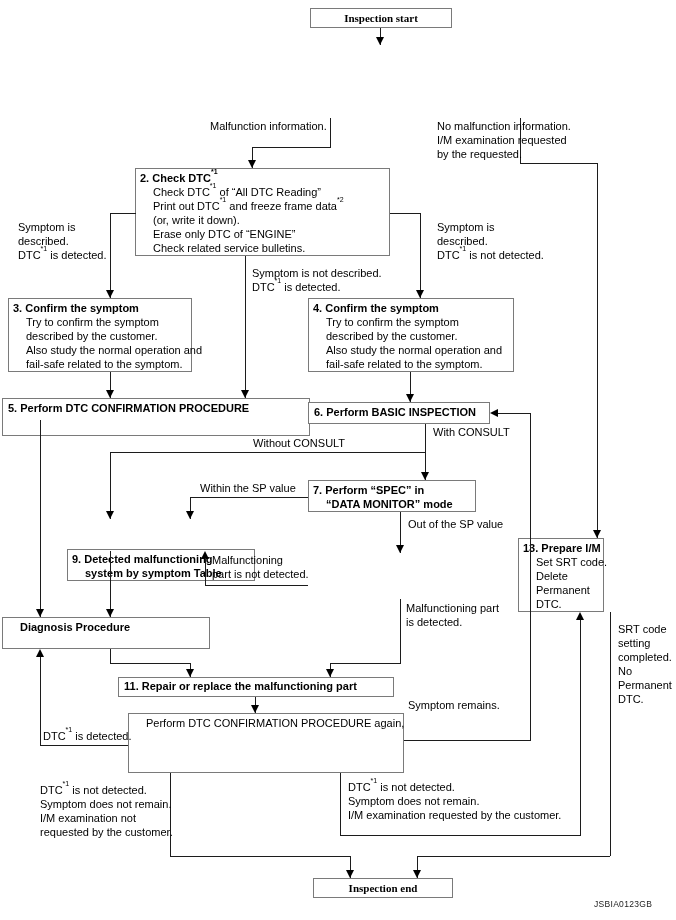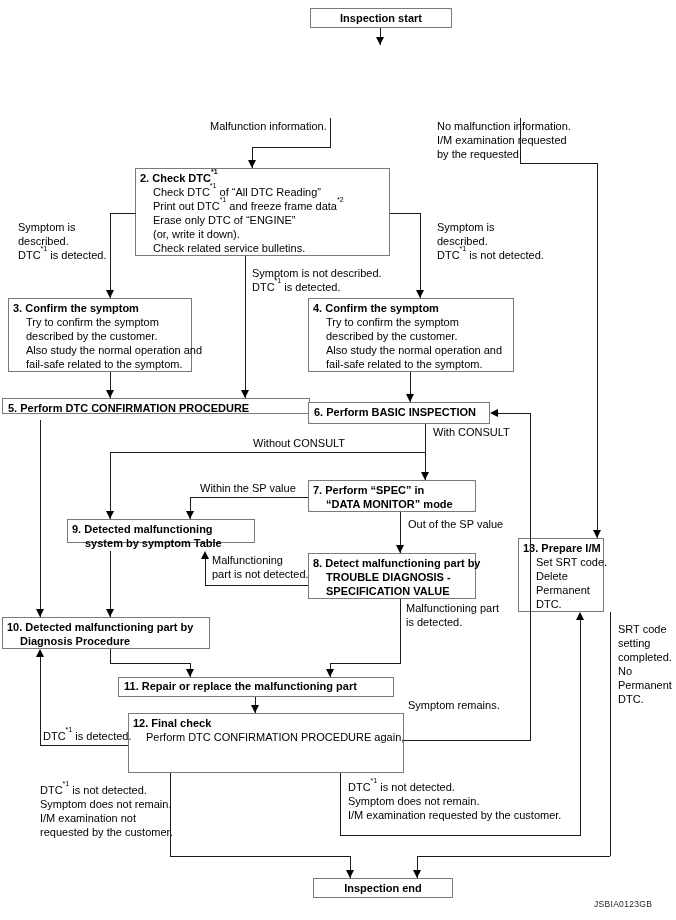--- a/index.html
+++ b/index.html
@@ -1,20 +1,20 @@
 <!DOCTYPE html>
 <html><head>
 <meta charset="utf-8">
 <style>
   html,body{margin:0;padding:0;background:#fff;}
   #stage{position:relative;width:676px;height:920px;background:#ffffff;
          font-family:"Liberation Sans",sans-serif;font-size:11px;color:#000;overflow:hidden;}
   .box{position:absolute;box-sizing:border-box;background:#fff;border:1px solid #7a7a7a;
        padding:2px 4px;line-height:14px;}
-  .ctr{display:flex;align-items:center;justify-content:center;font-weight:bold;padding:0;}
+  .ctr{display:flex;align-items:center;justify-content:center;font-weight:bold;padding:0;font-family:Liberation Serif, serif;}
   .oneline{font-weight:bold;line-height:18px;padding:0 0 0 5px;white-space:nowrap;}
   .bx-t{font-weight:bold;white-space:nowrap;}
   .bx-l{padding-left:13px;white-space:nowrap;}
   .bx-l2{padding-left:22px;white-space:nowrap;}
   .boldlines div{font-weight:bold;white-space:nowrap;}
   .lbl{position:absolute;line-height:14px;white-space:nowrap;}
   .hl{position:absolute;height:1px;background:#1c1c1c;}
   .vl{position:absolute;width:1px;background:#1c1c1c;}
   .ad{position:absolute;width:0;height:0;border-left:4px solid transparent;
       border-right:4px solid transparent;border-top:8px solid #000;}
@@ -35,68 +35,61 @@
   </div>
   <div class="box ctr" style="left:313px;top:878px;width:140px;height:20px">
     <span>Inspection end</span>
   </div>
 
 
   <div class="box" style="left:135px;top:168px;width:255px;height:88px">
     <div class="bx-t">2. Check DTC<sup>*1</sup></div>
     <div class="bx-l">Check DTC<sup>*1</sup> of “All DTC Reading”</div>
     <div class="bx-l">Print out DTC<sup>*1</sup> and freeze frame data<sup>*2</sup></div>
+    <div class="bx-l">(or, write it down).</div>
     <div class="bx-l">Erase only DTC of “ENGINE”</div>
-    <div class="bx-l">(or, write it down).</div>
     <div class="bx-l">Check related service bulletins.</div>
   </div>
 
   <div class="box" style="left:8px;top:298px;width:184px;height:74px">
     <div class="bx-t">3. Confirm the symptom</div>
     <div class="bx-l">Try to confirm the symptom</div>
     <div class="bx-l">described by the customer.</div>
     <div class="bx-l">Also study the normal operation and</div>
     <div class="bx-l">fail-safe related to the symptom.</div>
   </div>
 
   <div class="box" style="left:308px;top:298px;width:206px;height:74px">
     <div class="bx-t">4. Confirm the symptom</div>
     <div class="bx-l">Try to confirm the symptom</div>
     <div class="bx-l">described by the customer.</div>
     <div class="bx-l">Also study the normal operation and</div>
     <div class="bx-l">fail-safe related to the symptom.</div>
   </div>
 
-  <div class="box oneline" style="left:2px;top:398px;width:308px;height:16px">5. Perform DTC CONFIRMATION PROCEDURE</div>
+  <div class="box oneline" style="left:2px;top:398px;width:308px;height:38px">5. Perform DTC CONFIRMATION PROCEDURE</div>
   <div class="box oneline" style="left:308px;top:402px;width:182px;height:22px">6. Perform BASIC INSPECTION</div>
   <div class="box oneline" style="left:118px;top:677px;width:276px;height:20px;line-height:16px">11. Repair or replace the malfunctioning part</div>
 
   <div class="box boldlines" style="left:308px;top:480px;width:168px;height:32px">
     <div>7. Perform “SPEC” in</div>
     <div class="bx-l">“DATA MONITOR” mode</div>
   </div>
 
-  <div class="box boldlines" style="left:308px;top:553px;width:168px;height:46px">
-    <div>8. Detect malfunctioning part by</div>
-    <div class="bx-l">TROUBLE DIAGNOSIS -</div>
-    <div class="bx-l">SPECIFICATION VALUE</div>
-  </div>
-
-  <div class="box boldlines" style="left:67px;top:519px;width:188px;height:24px">
+
+  <div class="box boldlines" style="left:67px;top:549px;width:188px;height:32px">
     <div>9. Detected malfunctioning</div>
     <div class="bx-l">system by symptom Table</div>
   </div>
 
   <div class="box boldlines" style="left:2px;top:617px;width:208px;height:32px">
-    <div>10. Detected malfunctioning part by</div>
     <div class="bx-l">Diagnosis Procedure</div>
   </div>
 
   <div class="box" style="left:128px;top:713px;width:276px;height:60px">
-    <div class="bx-t">12. Final check</div>
     <div class="bx-l">Perform DTC CONFIRMATION PROCEDURE again,</div>
   </div>
 
   <div class="box" style="left:518px;top:538px;width:86px;height:74px">
     <div class="bx-t">13. Prepare I/M</div>
     <div class="bx-l">Set SRT code.</div>
     <div class="bx-l">Delete</div>
     <div class="bx-l">Permanent</div>
     <div class="bx-l">DTC.</div>
   </div>

